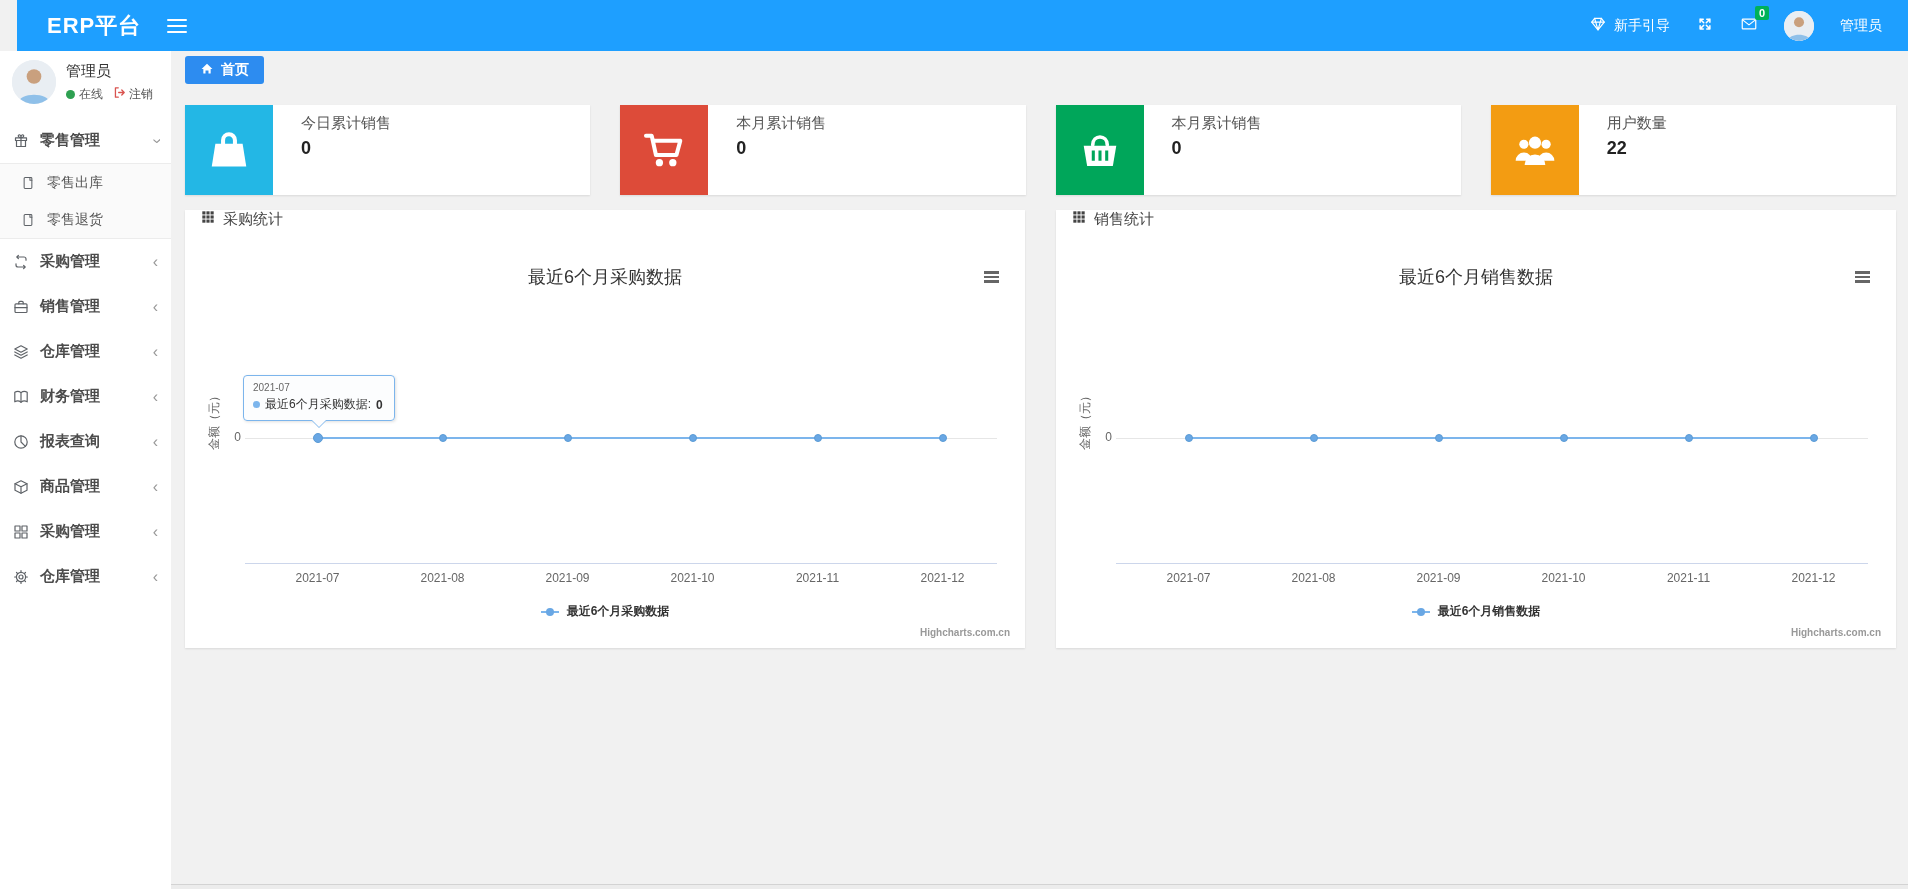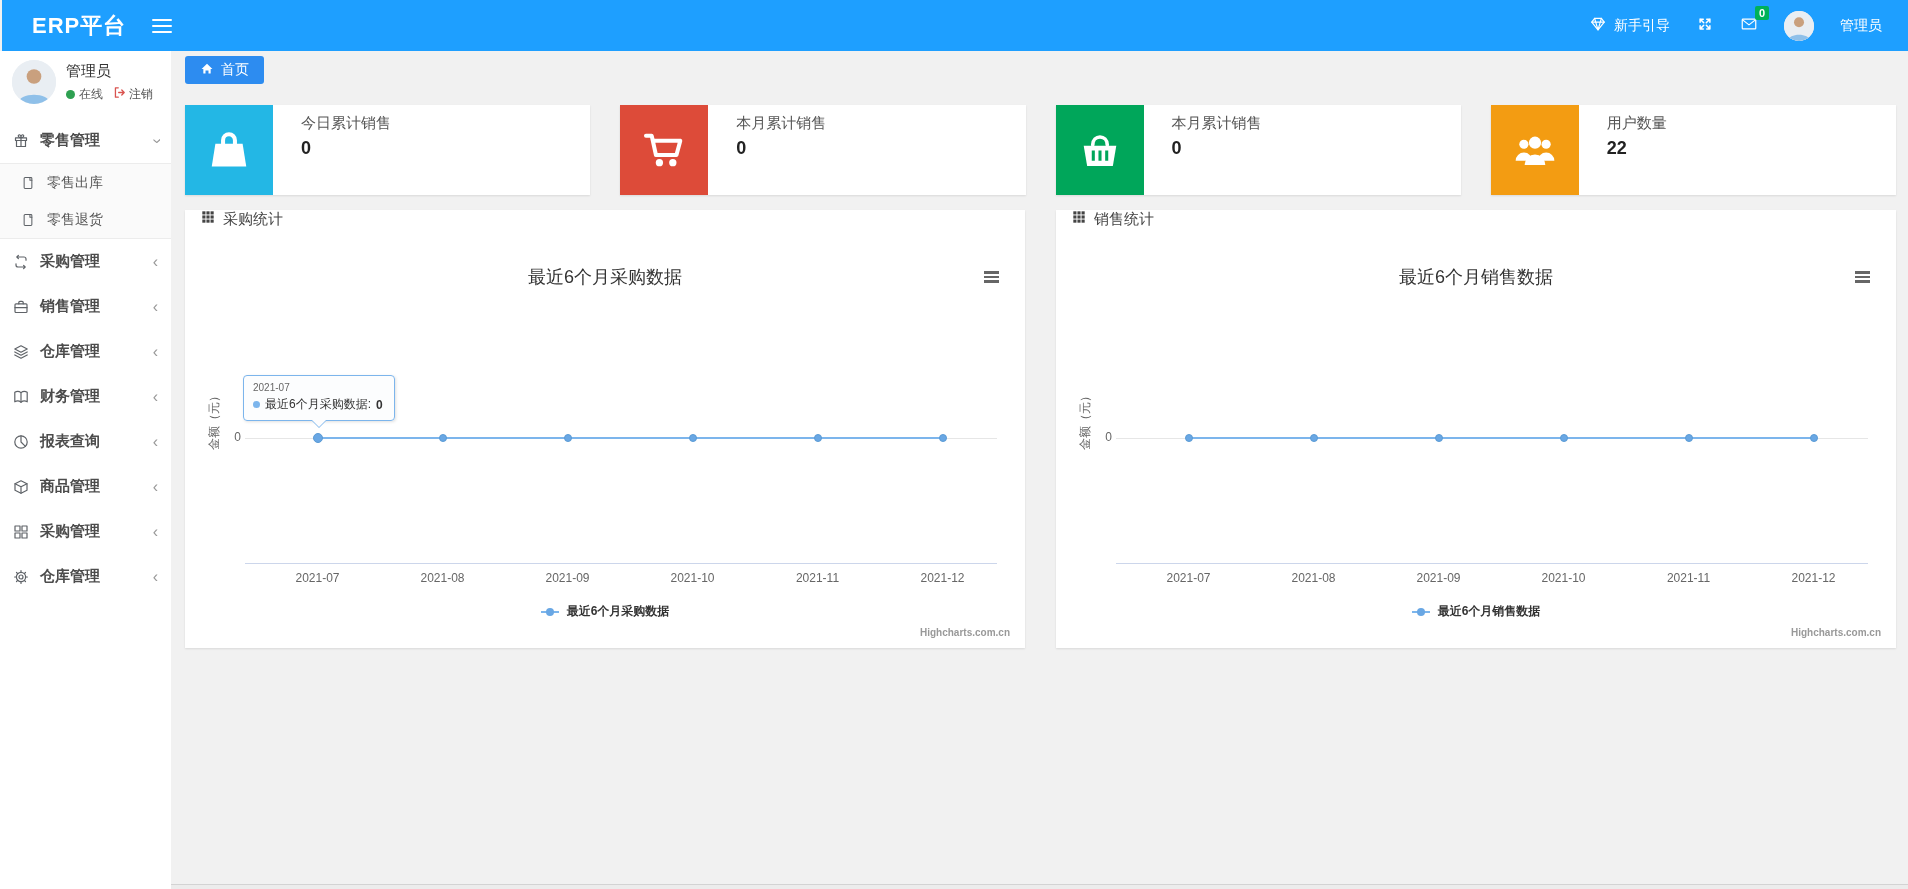--- a/index.html
+++ b/index.html
@@ -1,21 +1,21 @@
 <!DOCTYPE html>
 <html><head>
 <meta charset="utf-8">
 <style>
   * { margin:0; padding:0; box-sizing:border-box; }
   html,body { width:1908px; height:889px; overflow:hidden; }
   body { font-family:"Liberation Sans","DejaVu Sans",sans-serif; font-size:14px; color:#333; background:#f1f1f1; }
   .app { position:relative; width:1908px; height:889px; }
 
   
-  .navbar { position:absolute; top:0; left:2px; right:0; height:51px; background:#1E9FFF; display:flex; align-items:center; color:#fff; z-index:10; }
+  .navbar { position:absolute; top:0; left:17px; right:0; height:51px; background:#1E9FFF; display:flex; align-items:center; color:#fff; z-index:10; }
   .brand { font-size:22px; font-weight:bold; margin-left:30px; letter-spacing:1px; }
   .hamburger { margin-left:26px; width:20px; cursor:pointer; display:flex; flex-direction:column; gap:4px; }
   .hamburger i { display:block; height:2px; background:#fff; border-radius:1px; }
   .nav-right { margin-left:auto; display:flex; align-items:center; gap:26px; padding-right:26px; }
   .nav-item { display:flex; align-items:center; gap:7px; font-size:14px; cursor:pointer; }
   .nav-item svg { width:18px; height:18px; fill:none; stroke:#fff; stroke-width:1.6; stroke-linecap:round; stroke-linejoin:round; }
   .mail-wrap { position:relative; }
   .badge { position:absolute; top:-9px; right:-11px; background:#00b159; color:#fff; font-size:11px; line-height:14px; padding:0 4px; border-radius:2px; font-weight:bold; }
   .nav-avatar { width:30px; height:30px; border-radius:50%; overflow:hidden; background:#e9eef3; }
   .nav-avatar svg, .side-avatar svg { width:100%; height:100%; display:block; }
@@ -34,21 +34,21 @@
   .sicon { width:18px; display:flex; flex:none; }
   .sicon svg { width:16px; height:16px; fill:none; stroke:#5f6368; stroke-width:1.2; stroke-linecap:round; stroke-linejoin:round; }
   .chev { margin-left:auto; color:#999; font-size:16px; line-height:1; font-weight:normal; }
   .chev.down { transform:rotate(-90deg); }
   .submenu { list-style:none; background:#fafafa; border-top:1px solid #ececec; border-bottom:1px solid #ececec; }
   .submenu-item { height:37px; display:flex; align-items:center; gap:8px; padding:0 13px 0 21px; font-size:14px; color:#555; cursor:pointer; }
   .submenu-item svg { width:14px; height:14px; }
 
   
   .content { position:absolute; top:51px; left:171px; right:0; bottom:0; background:#f1f1f1; padding:5px 12px 0 14px; }
-  .tab { display:inline-flex; align-items:center; gap:7px; height:28px; padding:0 15px; background:#2d8cf0; color:#fff; font-size:14px; border-radius:3px; cursor:pointer; }
+  .tab { display:inline-flex; align-items:center; gap:7px; height:28px; padding:0 15px; background:#2d8cf0; color:#fff; font-size:14px; border-radius:3px; cursor:pointer;font-weight:bold; }
   .tab svg { width:14px; height:14px; }
   .tab svg path { fill:#fff; }
 
   .cards { display:flex; gap:30px; margin-top:21px; }
   .card { flex:1; height:90px; background:#fff; box-shadow:0 1px 2px rgba(0,0,0,0.1); display:flex; overflow:hidden; }
   .cicon { width:88px; flex:none; display:flex; align-items:center; justify-content:center; background:var(--c); }
   .cicon svg { width:46px; height:46px; }
   .cicon .f { fill:#fff; }
   .cicon .s { fill:none; stroke:#fff; stroke-linecap:round; stroke-linejoin:round; }
   .cicon .slit { fill:none; stroke:var(--c); stroke-width:1.6; }

